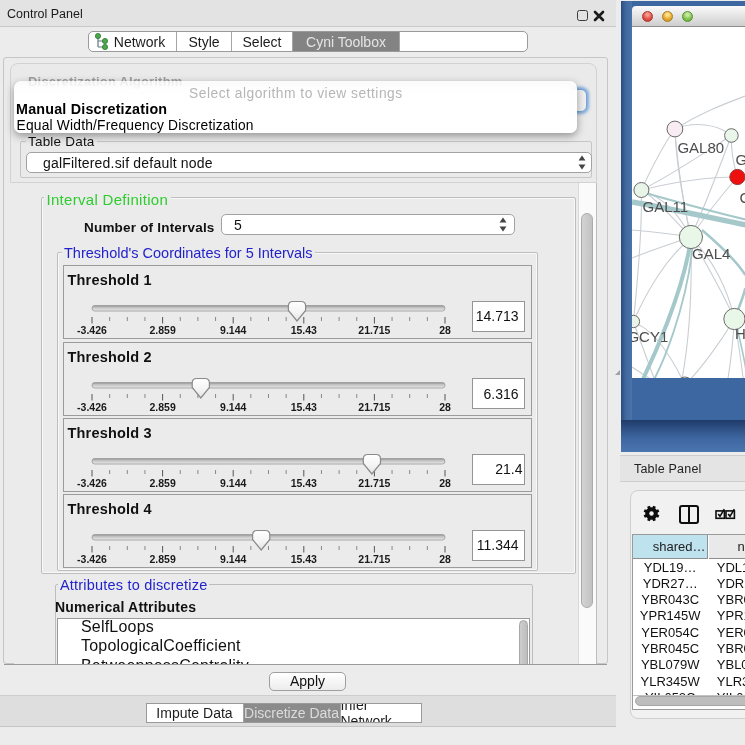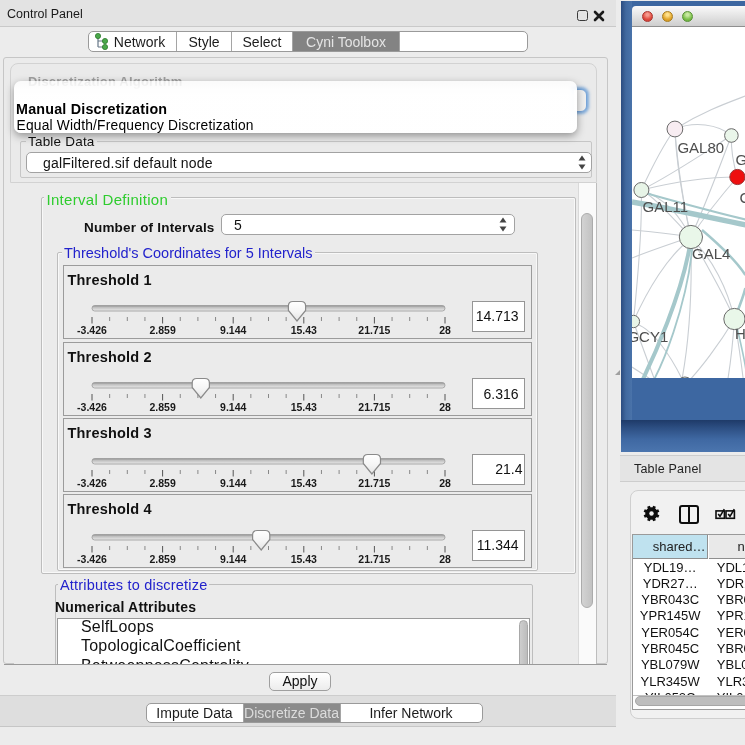--- a/index.html
+++ b/index.html
@@ -256,30 +256,31 @@
       <div style="position:absolute;right:1.5px;top:1px;width:8.5px;height:56px;background:linear-gradient(to right,#cecece,#bdbdbd);border:1px solid #a8a8a8;border-radius:4.5px"></div>
     </div>
   </div>
 </div>
 
 <div class="abs" style="left:578px;top:183px;width:19px;height:480.5px;background:#fafafa;border-left:1px solid #d9d9d9"></div>
 <div class="abs" style="left:581px;top:213px;width:12px;height:395px;background:linear-gradient(to right,#d3d3d3,#c2c2c2);border:1px solid #ababab;border-radius:6px"></div>
 <div class="abs" style="left:596px;top:183px;width:1px;height:480.5px;background:#bdbdbd"></div>
 
 <div class="abs" style="left:4px;top:663.5px;width:603px;height:1px;background:#9a9a9a"></div>
-<div class="abs" style="left:269px;top:671.5px;width:62px;height:19px;background:linear-gradient(#ffffff,#ececec);border:1px solid #9f9f9f;border-radius:5px;display:flex;align-items:center;justify-content:center;font-size:14px;color:#111">Apply</div>
+<div class="abs" style="left:269px;top:671.5px;width:77px;height:19px;background:linear-gradient(#ffffff,#ececec);border:1px solid #9f9f9f;border-radius:5px;display:flex;align-items:center;justify-content:center;font-size:14px;color:#111">Apply</div>
 
 <div class="abs" style="left:0;top:695px;width:616px;height:32px;background:#dedede;border-top:1px solid #cdcdcd;border-bottom:1px solid #c6c6c6"></div>
-<div class="abs" style="left:145.5px;top:702.8px;width:337px;height:20.4px;background:#fff;border:1px solid #9a9a9a;border-radius:5px;overflow:hidden;display:flex">
+<div class="abs" style="left:145.5px;top:702.8px;width:276px;height:20.4px;background:#fff;border:1px solid #9a9a9a;border-radius:0;overflow:hidden;display:flex">
   <div style="width:97px;height:100%;border-right:1px solid #a5a5a5;display:flex;align-items:center;justify-content:center;font-size:14px;color:#1c1c1c">Impute Data</div>
   <div style="width:97px;height:100%;border-right:1px solid #a5a5a5;display:flex;align-items:center;justify-content:center;font-size:14px;color:#dcdcdc;background:#8b8b8b">Discretize Data</div>
   <div style="flex:1;height:100%;display:flex;align-items:center;justify-content:center;font-size:14px;color:#1c1c1c">Infer Network</div>
 </div>
 
 <div class="abs" style="left:14.3px;top:80.9px;width:563.2px;height:52.2px;background:linear-gradient(180deg,rgba(255,255,255,0.78) 0px,rgba(255,255,255,0.96) 9px,rgba(255,255,255,0.985) 14px);border-radius:7px;box-shadow:0 3px 8px rgba(0,0,0,0.38)">
+  <div style="position:absolute;left:0;top:5.6px;width:100%;text-align:center;font-size:13.8px;letter-spacing:0.5px;color:#b6b6b6">Select algorithm to view settings</div>
   <div style="position:absolute;left:1.8px;top:20.3px;font-size:14.3px;letter-spacing:0.2px;font-weight:bold;color:#000">Manual Discretization</div>
   <div style="position:absolute;left:2.2px;top:37px;font-size:13.8px;letter-spacing:0.2px;color:#000">Equal Width/Frequency Discretization</div>
 </div>
 
 <svg class="abs" style="left:614px;top:368.5px" width="7" height="7">
     <path d="M1,6 L6,6 L6,1 Z" fill="#a0a0a0"></path>
   </svg>
 
 <div class="abs" style="left:621px;top:1px;width:124px;height:451px;background:#3d67a1"></div>
 <div class="abs" style="left:621px;top:1px;width:11px;height:451px;background:linear-gradient(to right,#2b4c80,#41699f 45%,#4a73aa)"></div>

